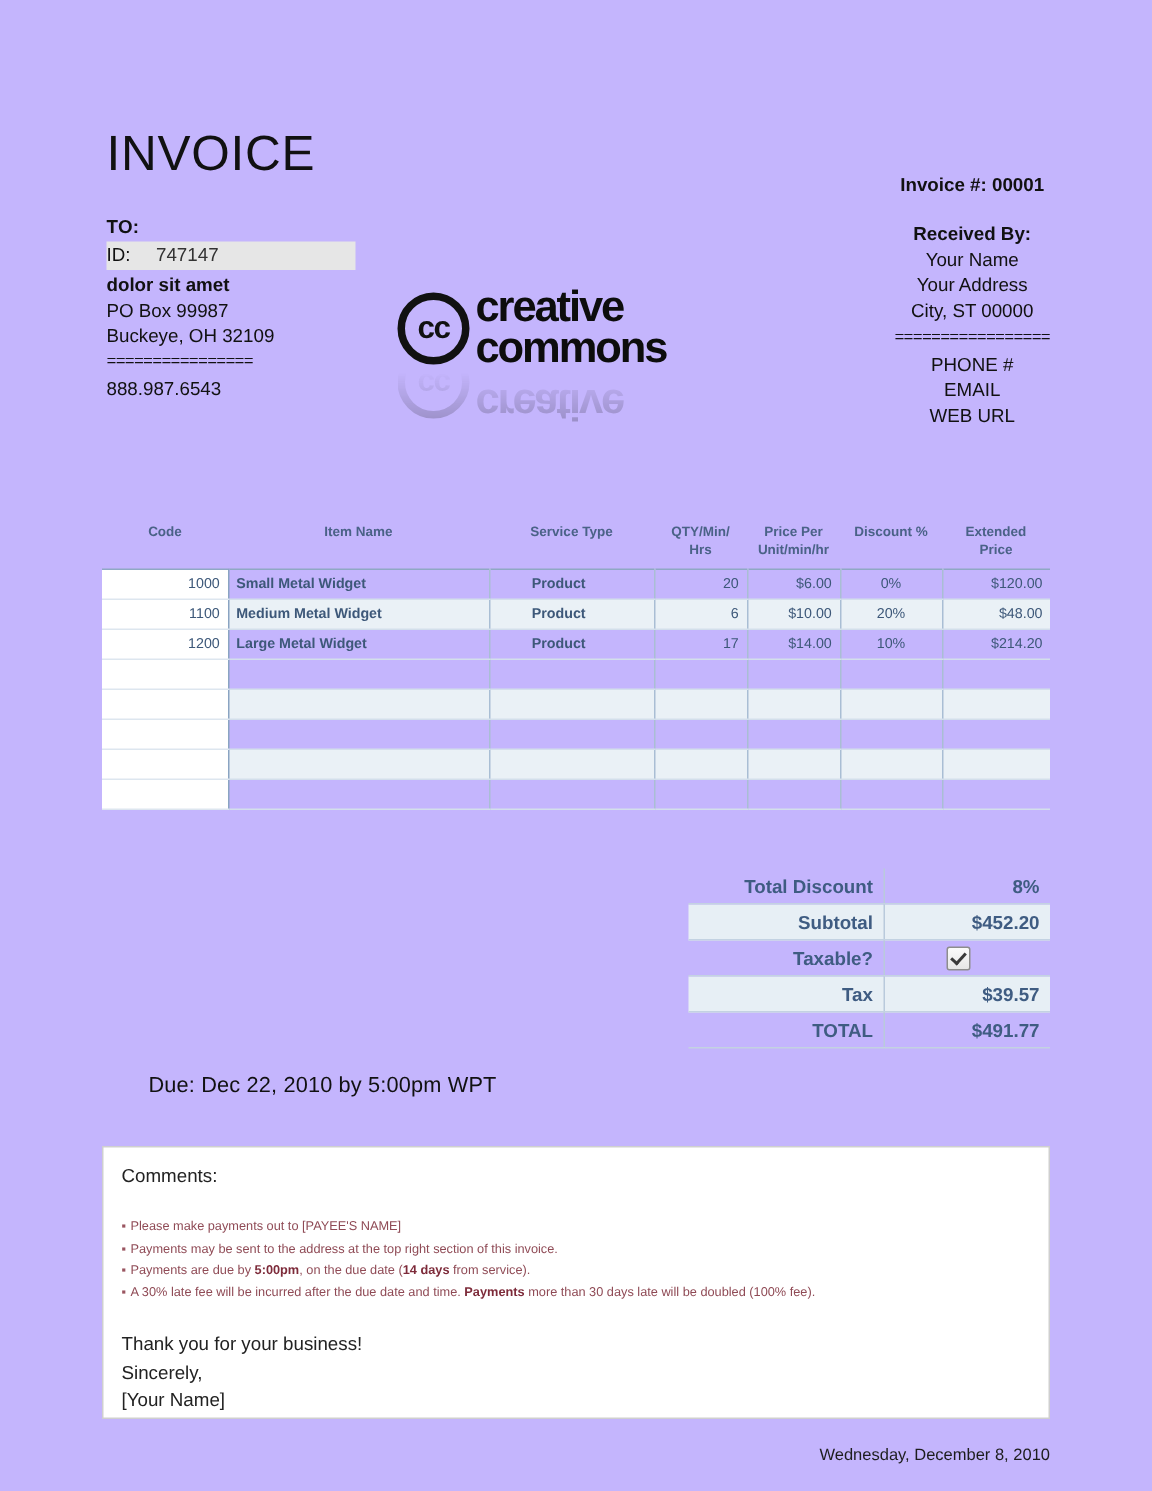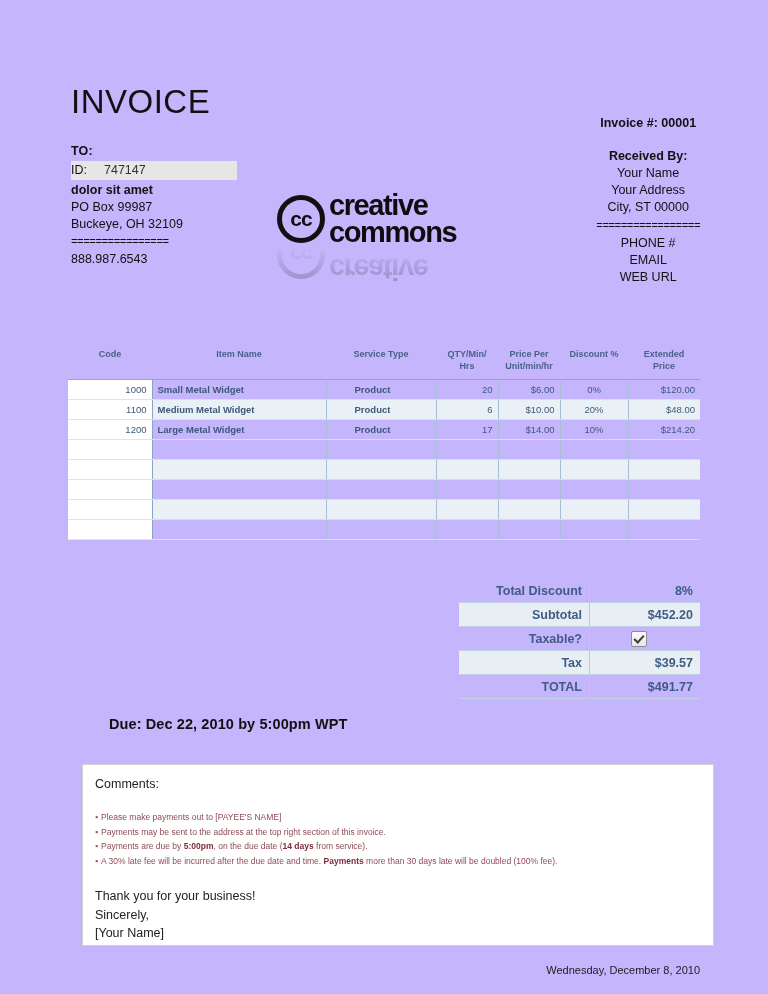--- a/index.html
+++ b/index.html
@@ -64,21 +64,21 @@
     letter-spacing: -0.5px;
     color: #111;
     line-height: 15px;
     margin-top: 2px;
     margin-bottom: 1px;
   }
 
   
   .cc-logo {
     position: absolute;
-    left: 277px;
+    left: 265px;
     top: 192px;
     width: 232px;
     height: 90px;
   }
   .cc-main {
     position: absolute;
     left: 0; top: 0;
     width: 232px;
     height: 54px;
   }
@@ -238,39 +238,38 @@
     left: 4px; top: 1px;
     width: 4px; height: 8px;
     border: solid #3a3a3a;
     border-width: 0 2px 2px 0;
     transform: rotate(42deg);
   }
 
   
   .due-line {
     position: absolute;
-    left: 109px;
+    left: 99px;
     top: 716px;
     font-size: 14.5px;
-    font-weight: bold;
+    font-weight: normal;
     color: #111;
     letter-spacing: 0.1px;
   }
 
   
   .comments-box {
     position: absolute;
     left: 68px;
     top: 764px;
     width: 632px;
     height: 182px;
     border: 1px solid #cfcfcf;
     background: #fff;
     box-sizing: border-box;
-    margin-left: 14px;
   }
   .comments-label {
     position: absolute;
     left: 12px;
     top: 12px;
     font-size: 12.5px;
     color: #222;
   }
   .notes {
     position: absolute;

